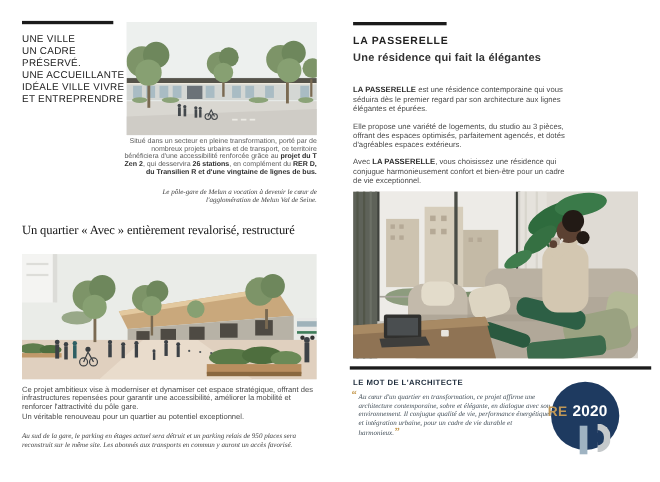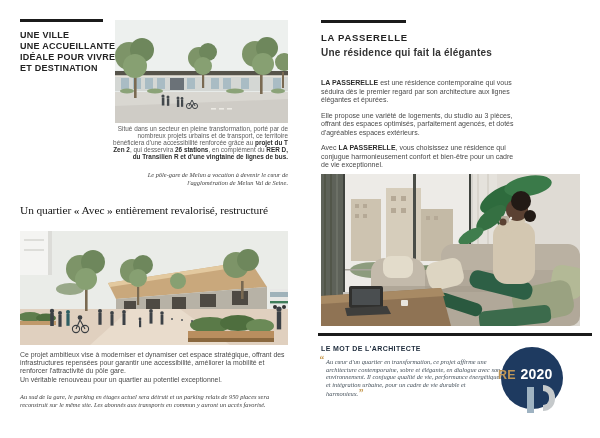--- a/index.html
+++ b/index.html
@@ -7,21 +7,21 @@
   #sheet {
     position:relative; width:600px; height:438px; background:#ffffff;
     font-family:"Liberation Sans", sans-serif; overflow:hidden; color:#333;
   }
   .abs { position:absolute; }
   .rule { background:#1b1b1b; }
 
   
   #intro-rule   { left:20px; top:19px; width:83px; height:3px; }
   #intro-block  { left:20px; top:30px; width:100px; font-size:9px; line-height:11px;
-                  font-weight:bold; letter-spacing:.25px; color:#232323; }
+                  font-weight:normal; letter-spacing:.25px; color:#232323; }
   #station-img  { left:115px; top:20px; width:173px; height:103px; }
   #caption      { left:108px; top:126px; width:180px; text-align:right;
                   font-size:6.4px; line-height:6.9px; color:#5c5c5c; }
   .cap-b        { font-weight:bold; color:#2e2e2e; }
   #note1        { left:108px; top:171px; width:180px; text-align:right;
                   font-family:"Liberation Serif", serif; font-style:italic;
                   font-size:6.4px; line-height:7.8px; color:#3e3e3e; }
   #headline     { left:20px; top:204px; width:275px; white-space:nowrap;
                   font-family:"Liberation Serif", serif; font-size:11.4px;
                   letter-spacing:-.1px; color:#151515; }
@@ -67,23 +67,24 @@
 </style>
 </head>
 <body>
 
 <div id="sheet">
 
   <div class="abs rule" id="intro-rule"></div>
 
   <div class="abs" id="intro-block">
     <div>UNE VILLE</div>
+    <div>UN CADRE PRÉSERVÉ.</div>
     <div>UNE ACCUEILLANTE</div>
-    <div>IDÉALE POUR VIVRE</div>
-    <div>ET DESTINATION</div>
+    <div>IDÉALE VILLE VIVRE</div>
+    <div>ET ENTREPRENDRE</div>
   </div>
 
   <svg class="abs" id="station-img" viewBox="0 0 173 103" preserveAspectRatio="none">
     <rect x="0" y="0" width="173" height="103" fill="#e7ebe9"></rect>
     <rect x="0" y="0" width="173" height="50" fill="#edf0ee"></rect>
     <rect x="0" y="72" width="173" height="31" fill="#d9d7d1"></rect>
     <polygon points="0,86 173,79 173,103 0,103" fill="#cfccc6"></polygon>
     <rect x="0" y="55" width="173" height="16" fill="#d4d7d4"></rect>
     <rect x="0" y="51" width="173" height="4.5" fill="#55534a"></rect>
     <rect x="0" y="55.5" width="173" height="1.2" fill="#efe9dd"></rect>

